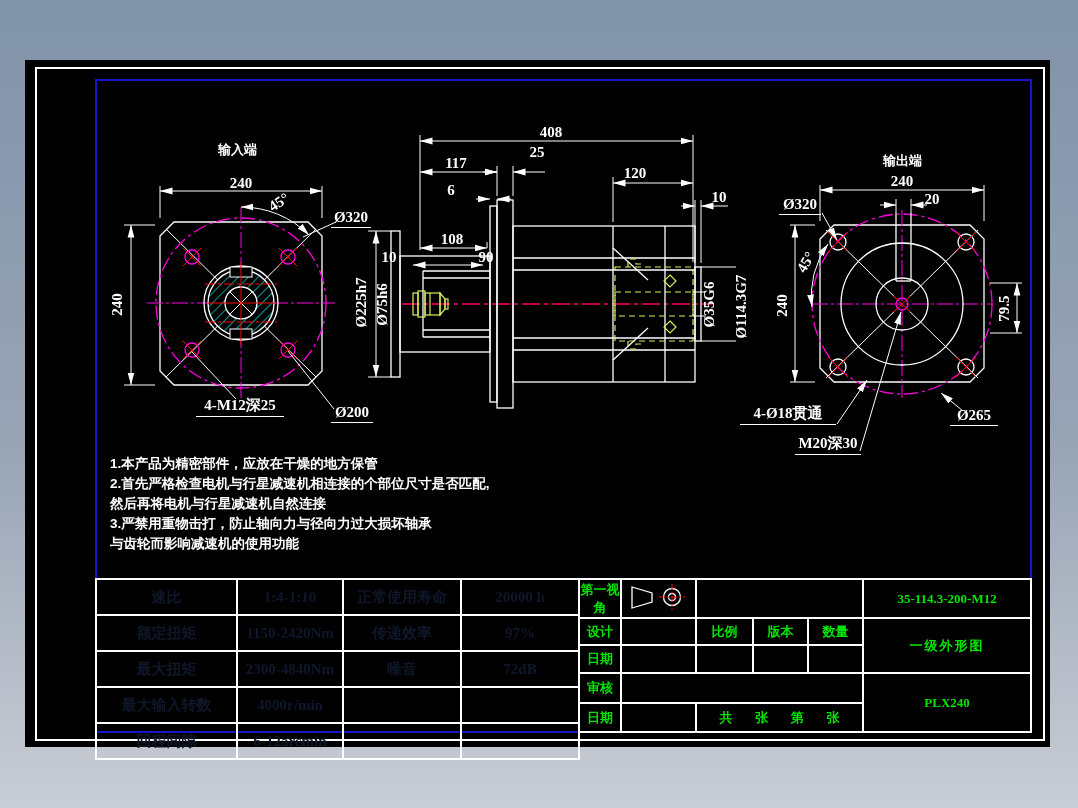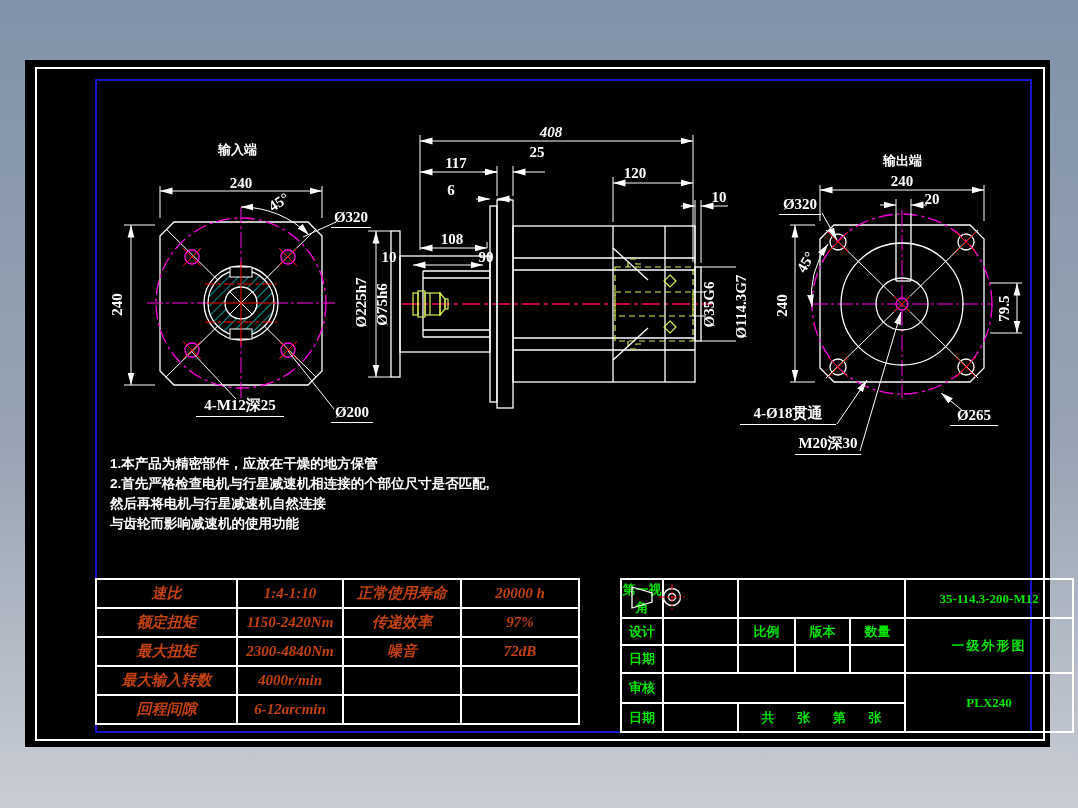--- a/index.html
+++ b/index.html
@@ -12,27 +12,27 @@
   .outer-frame{position:absolute;left:35px;top:67px;width:1006px;height:670px;border:2px solid #fff;}
   .blue-frame{position:absolute;left:95px;top:79px;width:933px;height:650px;border:2px solid #1515cc;}
   svg.draw{position:absolute;left:0;top:0;z-index:5;pointer-events:none;}
   .lbl{position:absolute;color:#fff;z-index:6;white-space:nowrap;}
   .dim{font-family:"Liberation Serif","DejaVu Serif",serif;font-weight:bold;font-size:15px;text-align:center;}
   .cn{font-family:"Liberation Sans","DejaVu Sans",sans-serif;font-weight:bold;font-size:13px;}
   .ul{border-bottom:1.5px solid #fff;padding-bottom:1px;}
   .rot{transform:rotate(-90deg);transform-origin:center center;}
   .notes{position:absolute;left:110px;top:454px;z-index:6;color:#fff;font-weight:bold;font-size:13.5px;line-height:20px;font-family:"Liberation Sans","DejaVu Sans",sans-serif;}
   table.spec{
-    position:absolute;left:95px;top:578px;width:483px;height:147px;z-index:4;
-    border-collapse:collapse;table-layout:fixed;color:#c2410c;font-weight:bold;font-style:italic;
+    position:absolute;left:95px;top:578px;width:483px;height:182px;z-index:4;
+    border-collapse:collapse;table-layout:fixed;color:#0f172a;font-weight:bold;
   }
   table.spec td{border:2px solid #fff;text-align:center;vertical-align:middle;font-size:15px;padding:0;overflow:hidden;}
   table.tblk{
     position:absolute;left:578px;top:578px;width:452px;height:153px;z-index:4;
-    border-collapse:collapse;table-layout:fixed;color:#00e400;font-weight:bold;margin-left:42px;
+    border-collapse:collapse;table-layout:fixed;color:#00e400;font-weight:bold;
   }
   table.tblk td{border:2px solid #fff;text-align:center;vertical-align:middle;font-size:13px;padding:0;overflow:hidden;}
   .model-no{font-family:"Liberation Serif","DejaVu Serif",serif;font-size:20px;letter-spacing:0px;}
   .dwg-name{font-size:21px;letter-spacing:2px;}
   .series-no{font-family:"Liberation Serif","DejaVu Serif",serif;font-size:20px;}
   .fva{font-size:9.5px;}
   .sheetwords{display:flex;justify-content:space-evenly;align-items:center;}
 </style>
 </head>
 <body>
@@ -263,21 +263,21 @@
 <span class="lbl cn" style="left:218px;top:141px;">输入端</span>
 <span class="lbl cn" style="left:883px;top:152px;">输出端</span>
 
 <span class="lbl dim" style="left:225px;top:175px;width:32px;">240</span>
 <span class="lbl dim rot" style="left:100px;top:296px;width:34px;">240</span>
 <span class="lbl dim" style="left:264px;top:194px;width:30px;transform:rotate(-33deg);">45°</span>
 <span class="lbl dim ul" style="left:331px;top:209px;width:40px;">Ø320</span>
 <span class="lbl dim ul" style="left:196px;top:396px;width:88px;">4-M12深25</span>
 <span class="lbl dim ul" style="left:331px;top:404px;width:42px;">Ø200</span>
 
-<span class="lbl dim" style="left:531px;top:124px;width:40px;font-style:italic;">408</span>
+<span class="lbl dim" style="left:531px;top:124px;width:40px;">408</span>
 <span class="lbl dim" style="left:438px;top:155px;width:36px;">117</span>
 <span class="lbl dim" style="left:524px;top:144px;width:26px;">25</span>
 <span class="lbl dim" style="left:616px;top:165px;width:38px;">120</span>
 <span class="lbl dim" style="left:707px;top:189px;width:24px;">10</span>
 <span class="lbl dim" style="left:443px;top:182px;width:16px;">6</span>
 <span class="lbl dim" style="left:434px;top:231px;width:36px;">108</span>
 <span class="lbl dim" style="left:377px;top:249px;width:24px;">10</span>
 <span class="lbl dim" style="left:440px;top:249px;width:26px;margin-left:33px;">90</span>
 <span class="lbl dim rot" style="left:355px;top:296px;width:54px;">Ø75h6</span>
 <span class="lbl dim rot" style="left:329px;top:294px;width:64px;">Ø225h7</span>
@@ -291,20 +291,21 @@
 <span class="lbl dim rot" style="left:765px;top:297px;width:34px;">240</span>
 <span class="lbl dim rot" style="left:984px;top:300px;width:40px;">79.5</span>
 <span class="lbl dim ul" style="left:740px;top:404px;width:96px;">4-Ø18贯通</span>
 <span class="lbl dim ul" style="left:795px;top:434px;width:66px;">M20深30</span>
 <span class="lbl dim ul" style="left:950px;top:407px;width:48px;">Ø265</span>
 
 <div class="notes">
   <div>1.本产品为精密部件，应放在干燥的地方保管</div>
   <div>2.首先严格检查电机与行星减速机相连接的个部位尺寸是否匹配,</div>
   <div>然后再将电机与行星减速机自然连接</div>
+  <div>3.严禁用重物击打，防止轴向力与径向力过大损坏轴承</div>
   <div>与齿轮而影响减速机的使用功能</div>
 </div>
 
 <table class="spec">
   <colgroup>
       <col style="width:141px">
       <col style="width:106px">
       <col style="width:118px">
       <col style="width:118px">
     </colgroup>

